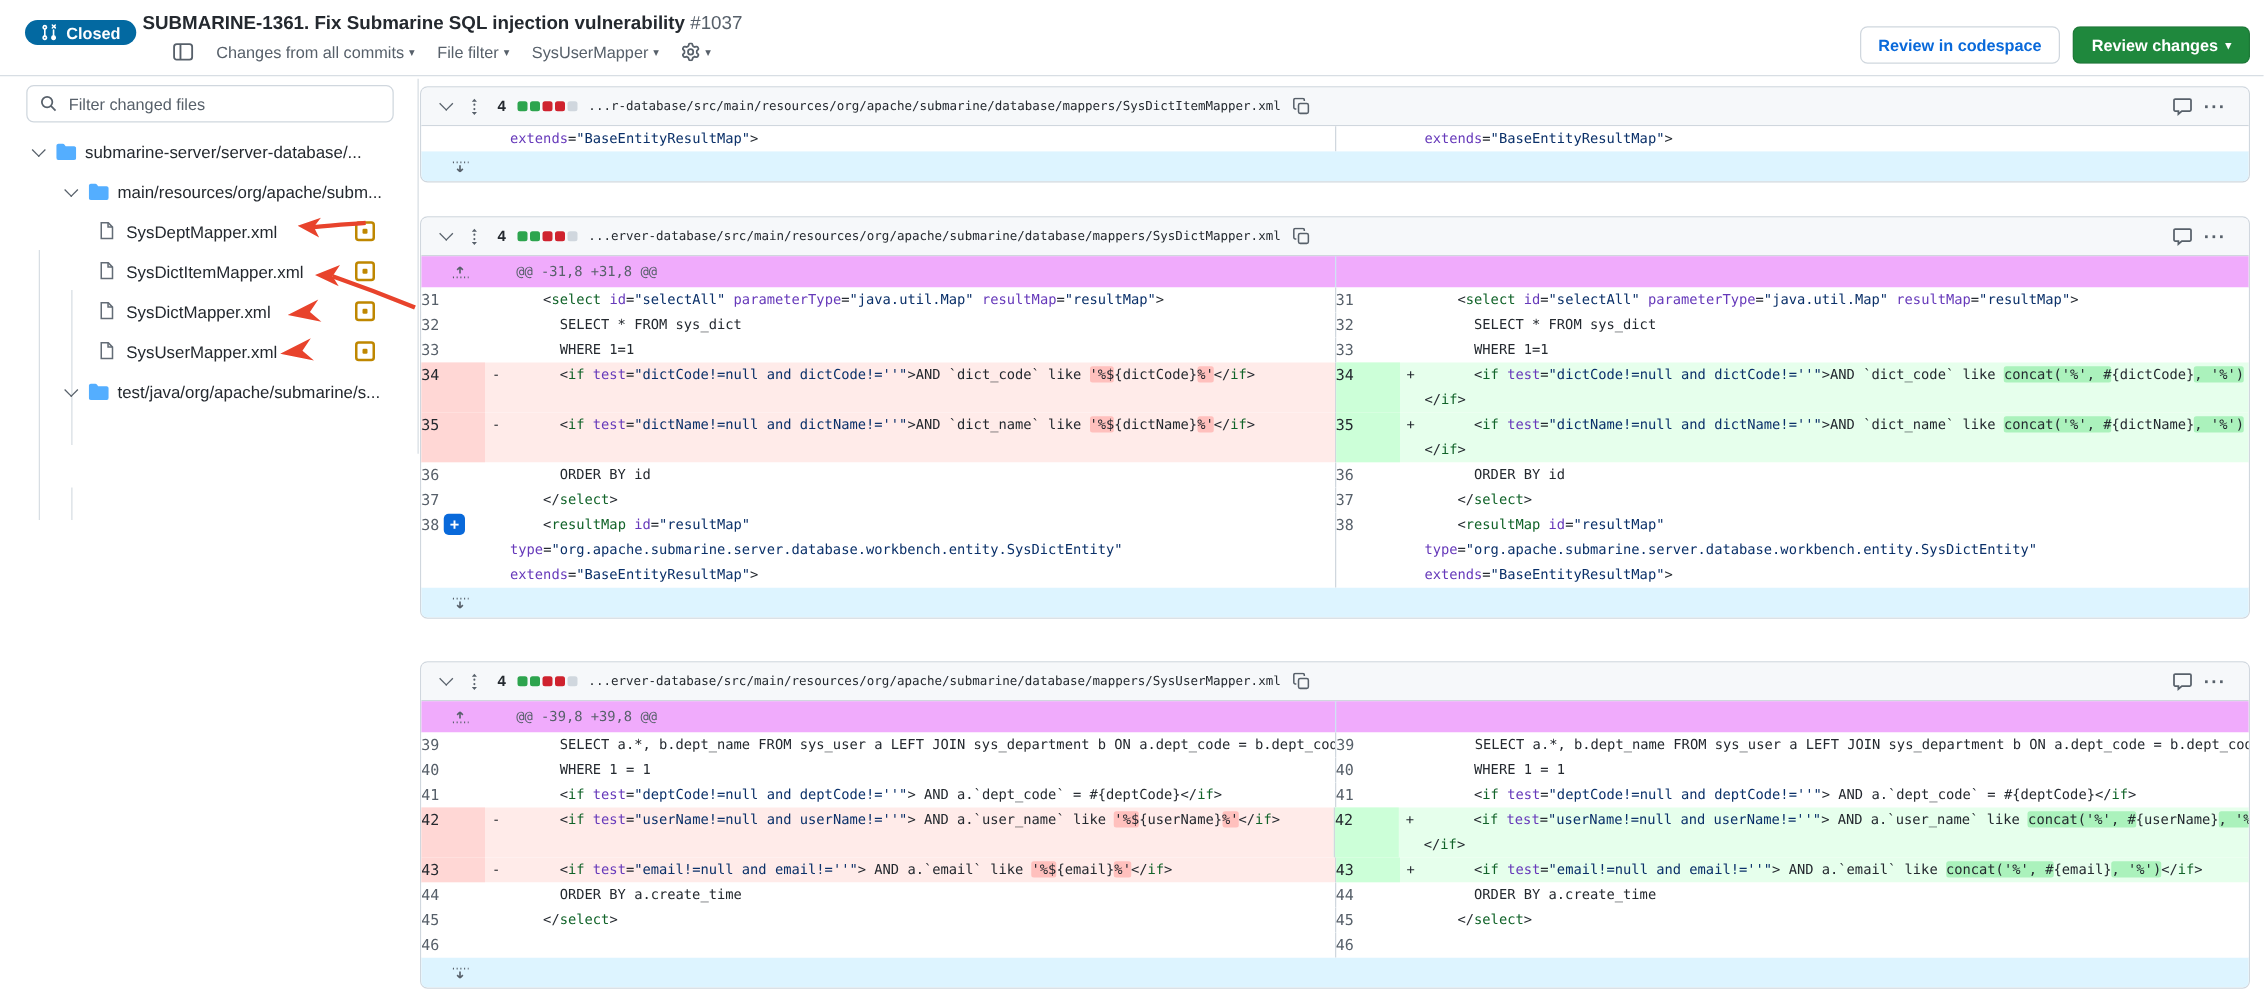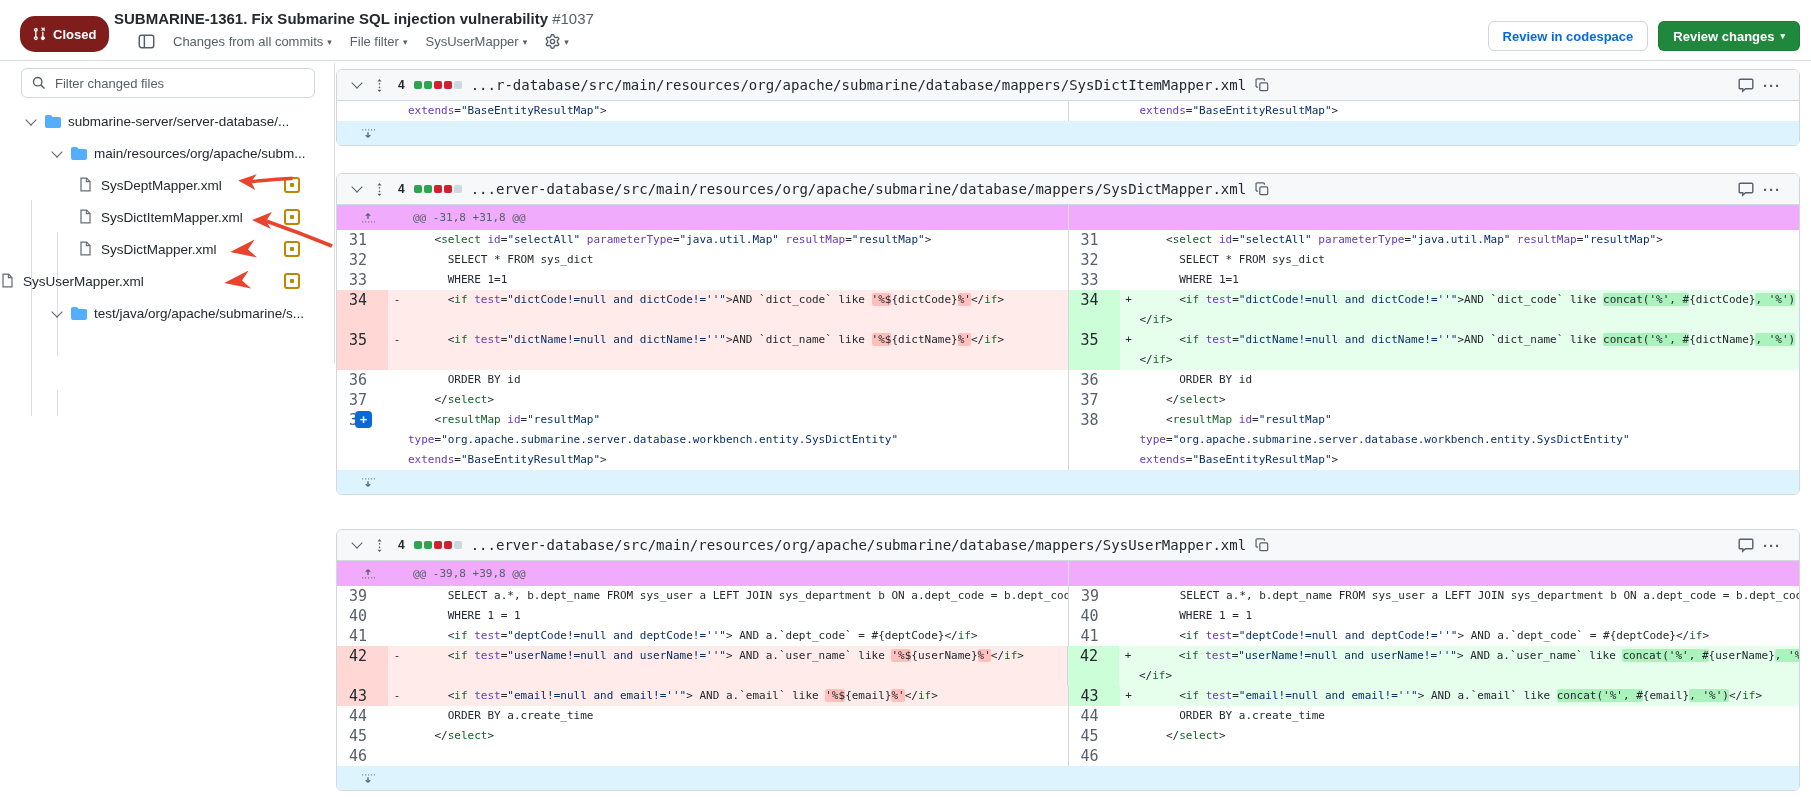--- a/index.html
+++ b/index.html
@@ -2,21 +2,21 @@
 <html><head>
 <meta charset="utf-8">
 <style>
   html,body{margin:0;padding:0}
   body{width:1811px;height:797px;position:relative;overflow:hidden;background:#fff;
        font-family:"Liberation Sans",sans-serif;color:#24292f;-webkit-font-smoothing:antialiased}
   .mono{font-family:"DejaVu Sans Mono",monospace}
 
   
   .pr-header{position:absolute;top:0;left:0;right:0;height:60px;background:#fff;border-bottom:1px solid #d8dee4;z-index:5}
-  .closed-badge{position:absolute;left:20px;top:16px;height:36px;border-radius:15px;background:#7f1d1d;color:#fff;
+  .closed-badge{position:absolute;left:20px;top:16px;height:20px;border-radius:15px;background:#0369a1;color:#fff;
     display:flex;align-items:center;gap:6px;padding:0 13px;font-size:13px;font-weight:bold}
   .pr-title{position:absolute;left:114px;top:10px;font-size:15px;font-weight:bold;margin:0;white-space:nowrap}
   .pr-num{font-weight:normal;color:#57606a}
   .pr-toolbar{position:absolute;left:138px;top:33px;display:flex;gap:18px;font-size:13px;color:#57606a}
   .tb-item{display:flex;align-items:center;gap:4px;cursor:pointer}
   .caret{font-size:9px;color:#57606a}
   .hdr-buttons{position:absolute;right:11px;top:21px;display:flex;gap:10px}
   .btn{height:30px;border-radius:6px;font-size:13px;display:flex;align-items:center;gap:6px;padding:0 14px;cursor:pointer;border:1px solid #d0d7de;font-family:inherit}
   .btn-codespace{background:#fff;color:#0969da;font-weight:600}
   .btn-review{background:#1f883d;color:#fff;border-color:rgba(27,31,36,.15);font-weight:600}
@@ -44,35 +44,35 @@
   
   .main{position:absolute;left:336px;top:60px;right:11px;bottom:0;padding-top:9px}
   .card{border:1px solid #d0d7de;border-radius:6px;background:#fff;margin-bottom:27px;overflow:hidden}
   .card:nth-of-type(3){margin-top:34px}
   .card-head{height:30px;background:#f6f8fa;border-bottom:1px solid #d0d7de;display:flex;align-items:center;padding:0 10px 0 14px;gap:9px}
   .chev-file{width:12px;height:12px;display:flex;align-items:center;justify-content:center;cursor:pointer}
   .chev-file i{display:block;width:7px;height:7px;border-right:1.6px solid #57606a;border-bottom:1.6px solid #57606a;transform:rotate(45deg);margin-top:-4px}
   .changes-count{font-size:12px;font-weight:bold;margin-left:2px}
   .stat{display:flex;gap:2px}
   .stat i{width:8px;height:8px;border-radius:2px;display:block}
-  .fpath{font-size:14px;color:#24292f;cursor:pointer;white-space:nowrap}
+  .fpath{font-size:10px;color:#24292f;cursor:pointer;white-space:nowrap}
   .icon-btn{color:#57606a;cursor:pointer;display:flex;align-items:center}
   .spacer{flex:1}
   .kebab{font-size:15px;font-weight:bold;color:#57606a;letter-spacing:1px;margin-right:8px;cursor:pointer}
 
   .hunk-row{display:flex;background:#f0abfc;height:25px;font-size:11px;color:#57606a}
   .hunk-row .hside{width:50%;display:flex;align-items:center}
   .hunk-row .hside.r{border-left:1px solid #cfe4f2}
   .exp-cell{width:62px;height:100%;display:flex;align-items:center;justify-content:center;cursor:pointer;flex:none}
   .hunk-text{padding-left:14px;line-height:25px}
 
   .drow{display:flex;font-size:11px;line-height:20px;position:relative}
   .side{width:50%;display:flex;font-family:"DejaVu Sans Mono",monospace}
   .side.r{border-left:1px solid #d0d7de}
-  .num{width:42px;flex:none;text-align:center;padding-right:9px;color:#57606a;font-size:15px;cursor:pointer}
+  .num{width:42px;flex:none;text-align:left;padding-right:9px;color:#57606a;font-size:12px;cursor:pointer}
   .sign{width:18px;flex:none;text-align:center;color:#24292f}
   .code{flex:1;padding-left:2px;white-space:pre;overflow:hidden}
   .cl{height:20px}
   .k-ctx{background:#fff}
   .k-del{background:#ffebe9}.k-del .num{background:#ffd7d5;color:#24292f}
   .k-add{background:#e6ffec}.k-add .num{background:#ccffd8;color:#24292f}
   .sg-pln{color:#24292f}.sg-tag{color:#116329}.sg-atr{color:#6639ba}.sg-str{color:#0a3069}
   .sg-emd{background:#ffc0bd;border-radius:2px;color:#24292f}
   .sg-ema{background:#abf2bc;border-radius:2px;color:#24292f}
   .plus-btn{position:absolute;left:18px;top:1px;width:17px;height:17px;background:#0969da;color:#fff;border-radius:4px;
@@ -188,21 +188,21 @@
 
     <span class="ticon"><svg width="15" height="15" viewBox="0 0 16 16" fill="none" stroke="#636c76" stroke-width="1.3">
             <path d="M3.2 1.2h6L12.8 5v9.8H3.2V1.2Z"></path>
             <path d="M9 1.4V5h3.6"></path>
           </svg></span>
     <span class="tlabel">SysDictMapper.xml</span>
     <span class="mod-badge">
           <i></i>
         </span>
   </div>
-      <div class="trow" style="">
+      <div class="trow" style="padding-left: 78px;">
 
     <span class="ticon"><svg width="15" height="15" viewBox="0 0 16 16" fill="none" stroke="#636c76" stroke-width="1.3">
             <path d="M3.2 1.2h6L12.8 5v9.8H3.2V1.2Z"></path>
             <path d="M9 1.4V5h3.6"></path>
           </svg></span>
     <span class="tlabel">SysUserMapper.xml</span>
     <span class="mod-badge">
           <i></i>
         </span>
   </div>

